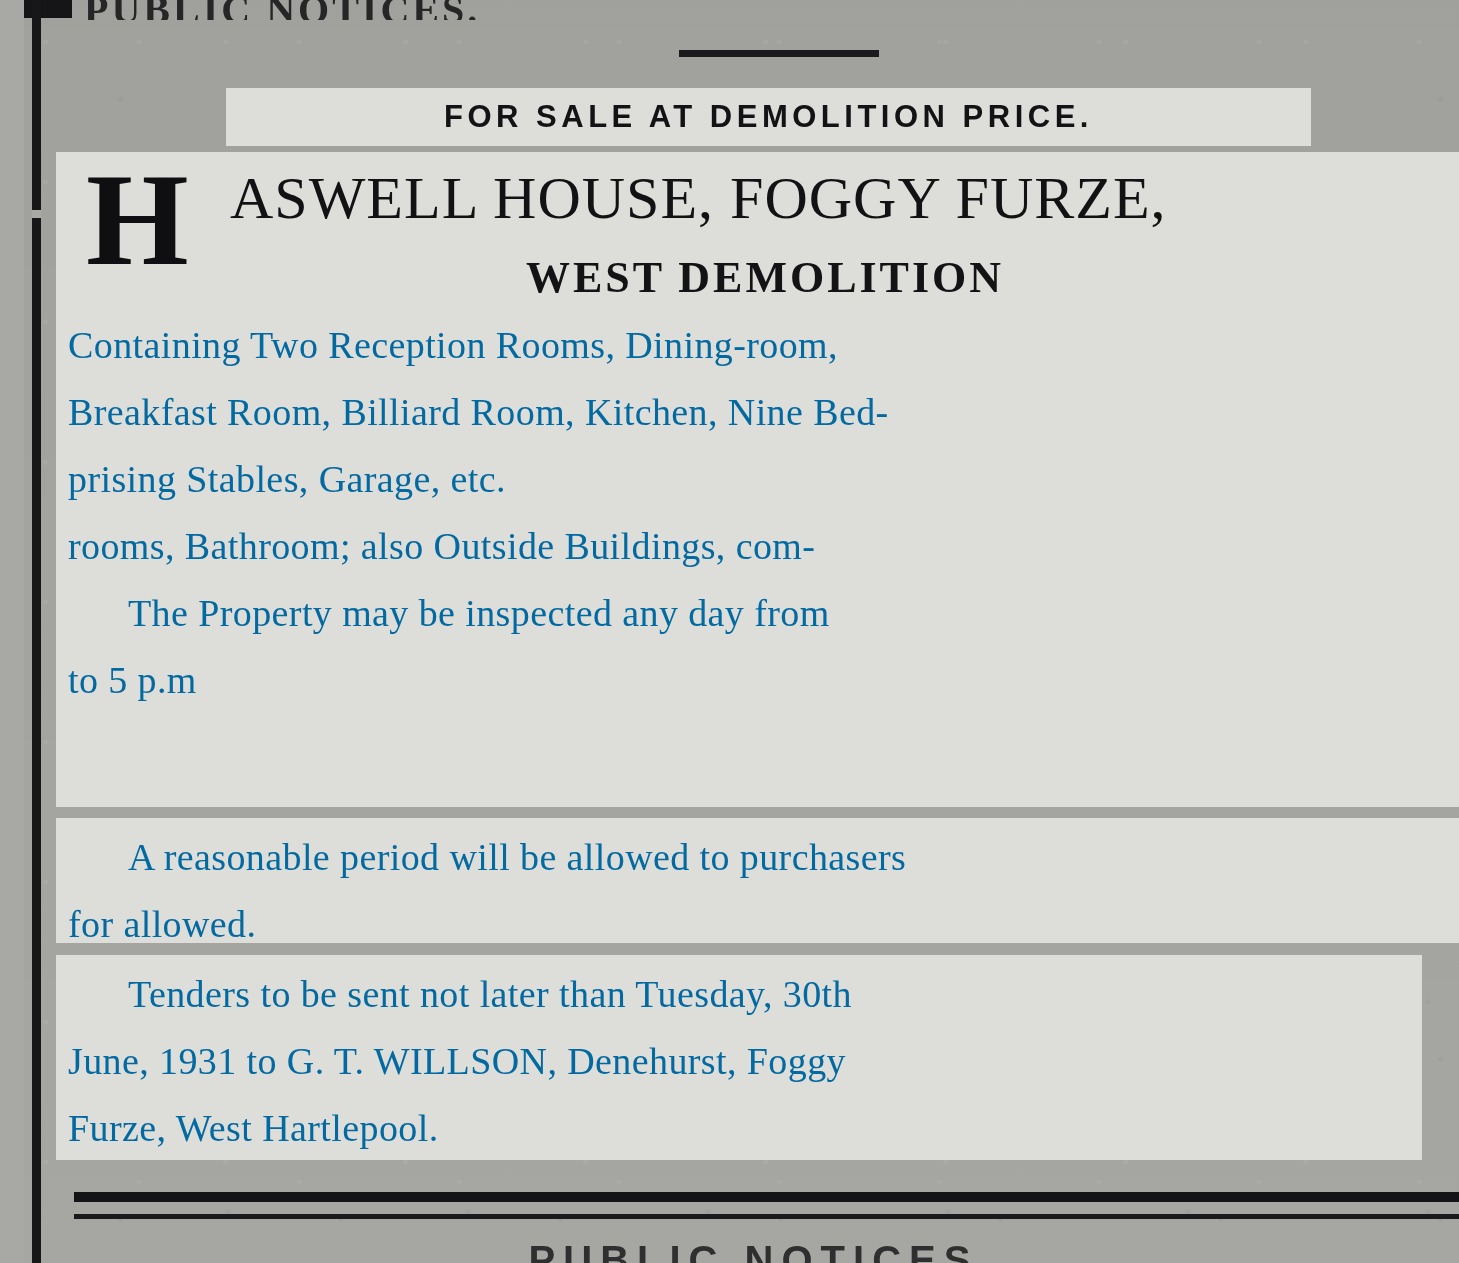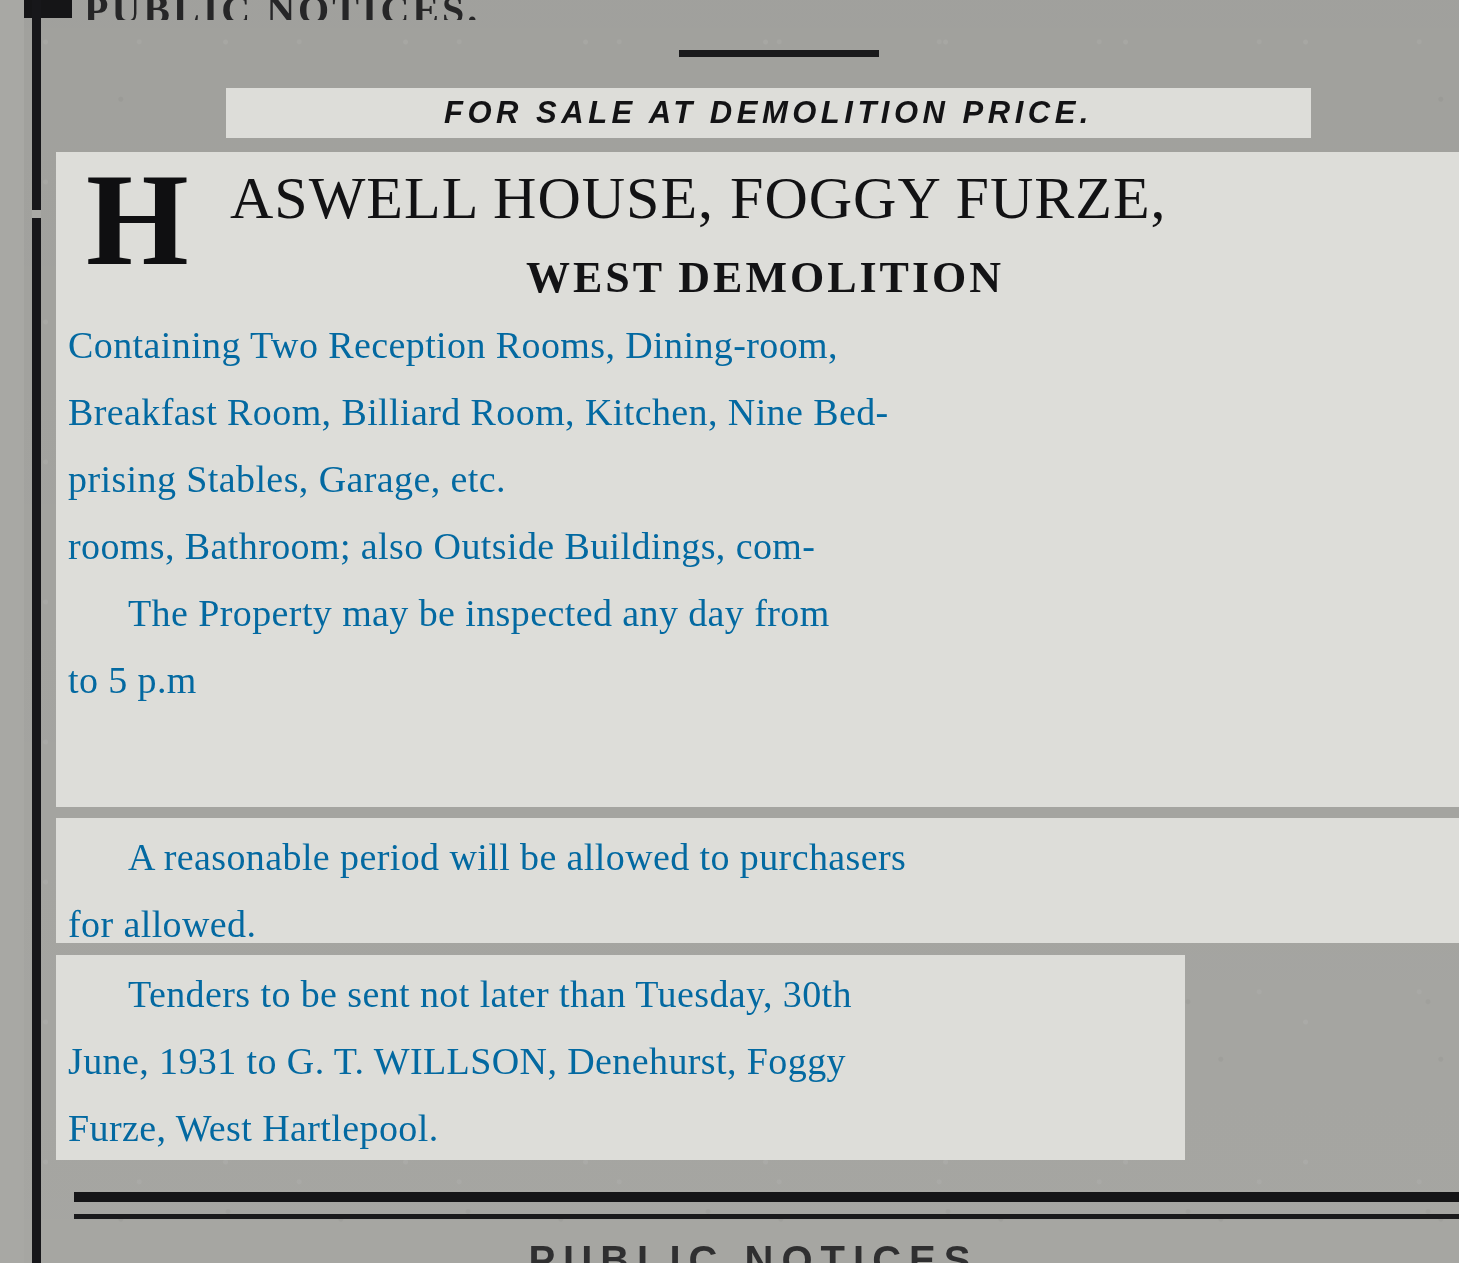--- a/index.html
+++ b/index.html
@@ -90,25 +90,24 @@
   .ad-band {
     position: absolute;
     background: #ddddd9;
     color: #141416;
   }
 
   .band-title {
     left: 202px;
     top: 88px;
     width: 1085px;
-    height: 50px;
+    height: 58px;
     display: flex;
     align-items: center;
     justify-content: center;
-    font-style: italic;
   }
   .title-text {
     font-family: "Liberation Sans", sans-serif;
     font-weight: bold;
     font-size: 31px;
     letter-spacing: 4.5px;
     color: #131315;
     white-space: nowrap;
   }
 
@@ -123,21 +122,21 @@
   .band-removal {
     left: 32px;
     top: 818px;
     width: 1418px;
     height: 125px;
   }
 
   .band-tenders {
     left: 32px;
     top: 955px;
-    width: 1129px;
+    width: 1366px;
     height: 205px;
   }
 
   
   .headline1 {
     position: absolute;
     left: 34px;
     top: 12px;
     width: 1390px;
     text-align: left;

